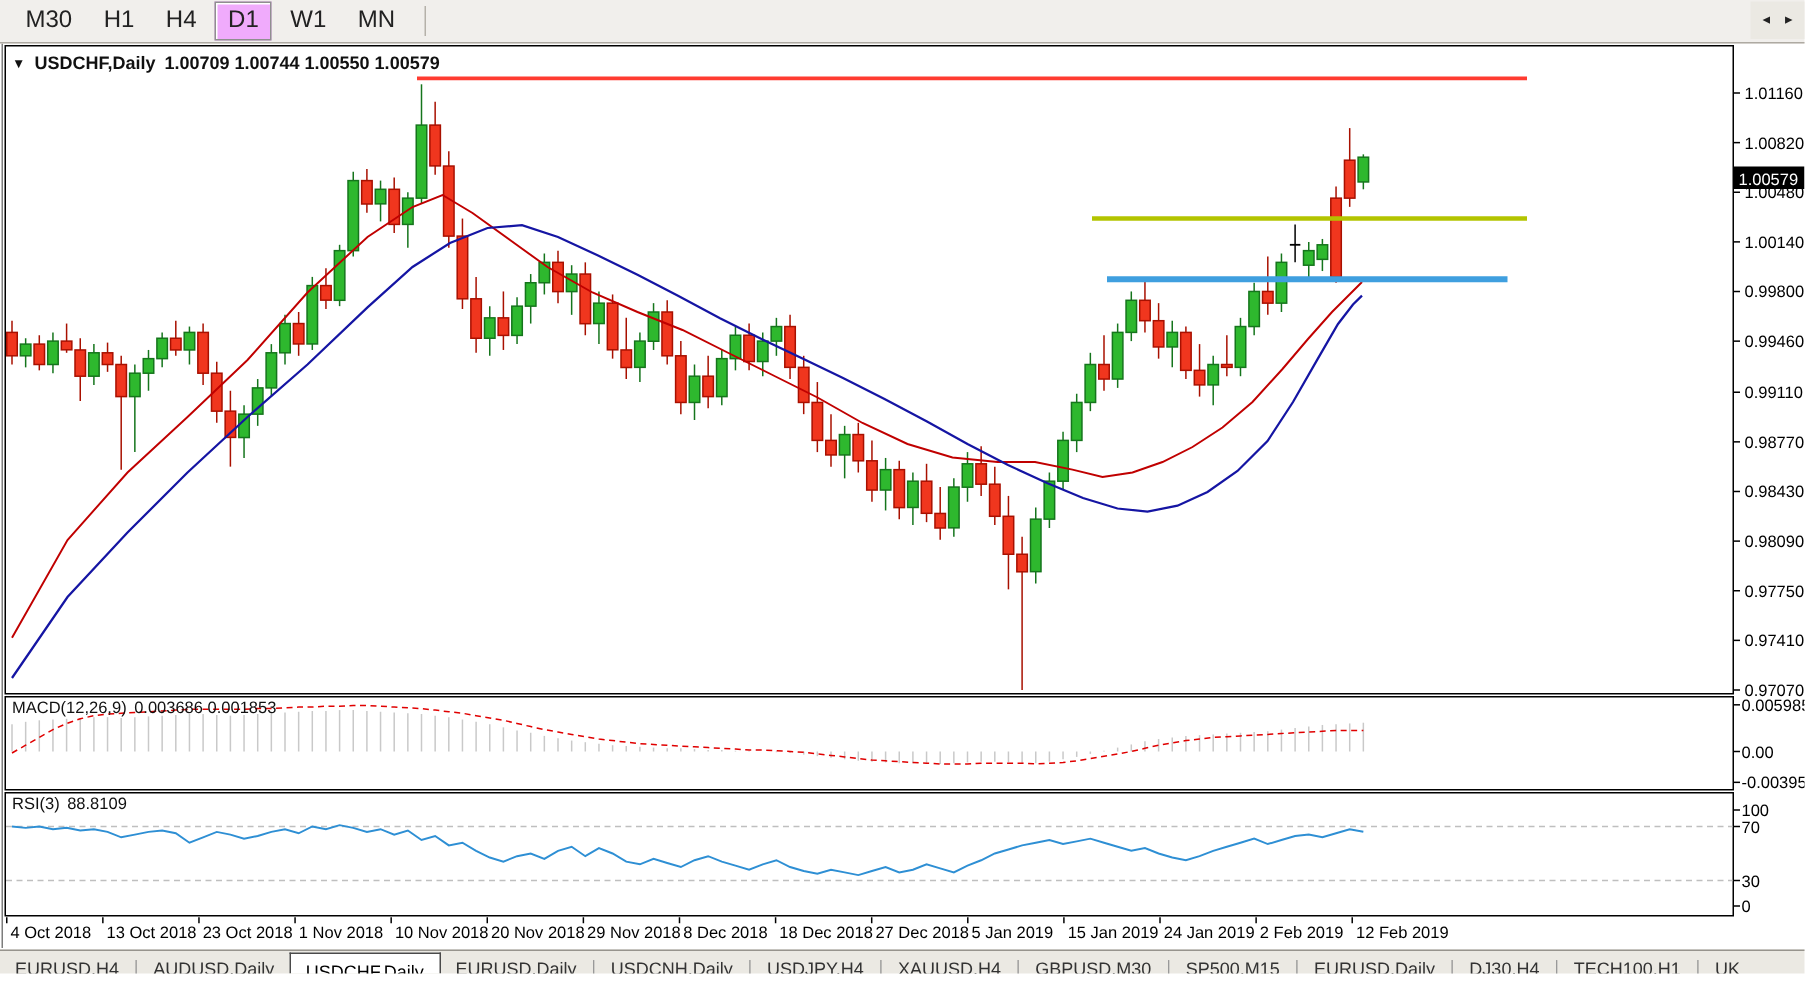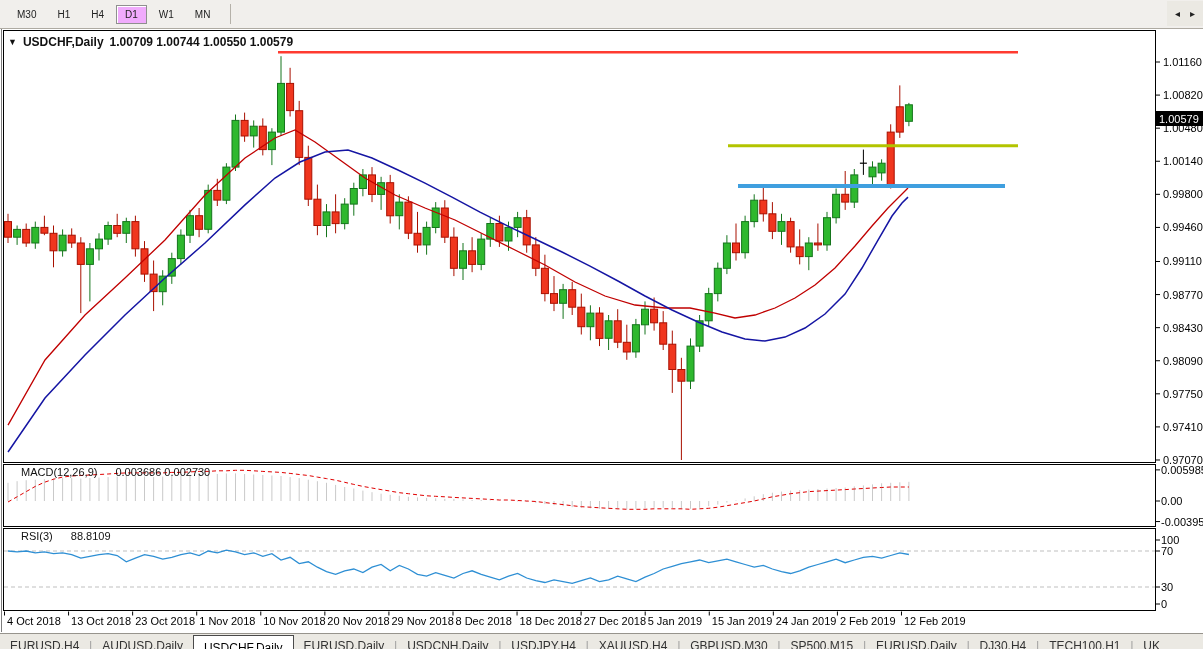--- a/index.html
+++ b/index.html
@@ -1,29 +1,29 @@
 <!DOCTYPE html>
 <html><head>
 <meta charset="utf-8">
 <style>
   html,body{margin:0;padding:0;}
   body{width:1203px;height:660px;background:#fff;overflow:hidden;position:relative;
        font-family:"Liberation Sans","DejaVu Sans",sans-serif;}
   .toolbar{position:absolute;left:0;top:0;width:1203px;height:29px;background:#f1efec;
            border-bottom:1px solid #aeaaa2;display:flex;align-items:center;padding-left:8px;
            box-sizing:border-box;z-index:3;}
-  .tf-btn{font-size:10px;color:#222;padding:3px 8px;margin-right:3px;border:1px solid transparent;
+  .tf-btn{font-size:16px;color:#222;padding:3px 8px;margin-right:3px;border:1px solid transparent;
           background:transparent;}
   .tf-btn.active{background:#f0abfc;border:1px solid #8f8f8f;box-shadow:inset 1px 1px 0 #ffffff;}
   .tb-sep{width:1px;height:20px;background:#b5b1a9;margin:0 8px;}
   #chart-svg{position:absolute;left:0;top:0;z-index:1;}
   .overlay{position:absolute;z-index:2;display:flex;gap:6px;align-items:center;white-space:nowrap;}
   .title-text{font-size:12px;font-weight:bold;color:#111;}
   .dd-icon{font-size:9px;color:#111;}
-  .ind-label{font-weight:normal;font-size:11px;color:#111;margin-left:13px;}
+  .ind-label{font-weight:normal;font-size:11px;color:#111;}
   .tabbar{position:absolute;left:0;top:633px;width:1203px;height:16px;background:#ebe9e3;
           border-top:1px solid #97948d;display:flex;align-items:stretch;z-index:3;overflow:hidden;
           box-sizing:border-box;}
   .tab{font-size:12px;color:#333;padding:5px 10px 0 10px;white-space:nowrap;}
   .tab.active{background:#fff;border:1px solid #4a4a4a;border-bottom:none;margin-top:1px;color:#000;}
   .tab-sep{color:#999;padding:5px 0 0 0;font-size:11px;}
   .tab-arrows{position:absolute;right:0;top:1px;height:25px;display:flex;align-items:center;
               background:#ebe9e3;padding:0 6px;gap:6px;z-index:4;}
   .arrow-btn{font-size:10px;color:#222;border:none;background:none;padding:1px 2px;line-height:1;}
   svg text{font-family:"Liberation Sans","DejaVu Sans",sans-serif;}
@@ -432,21 +432,21 @@
 </div>
 
 <div class="overlay" style="top:35px;left:8px">
   <span class="dd-icon">▼</span>
   <span class="title-text">USDCHF,Daily</span>
   <span class="title-text">1.00709 1.00744 1.00550 1.00579</span>
 </div>
 
 <div class="overlay" style="top:466px;left:8px;gap:5px">
   <span class="ind-label">MACD(12,26,9)</span>
-  <span class="ind-label">0.003686 0.002730</span>
+  <span class="ind-label">0.003686 0.001853</span>
 </div>
 
 <div class="overlay" style="top:530px;left:8px;gap:5px">
   <span class="ind-label">RSI(3)</span>
   <span class="ind-label">88.8109</span>
 </div>
 
 <div class="tabbar" id="tabbar">
     <div class="tab">EURUSD,H4</div>
     <div class="tab-sep">|</div>

